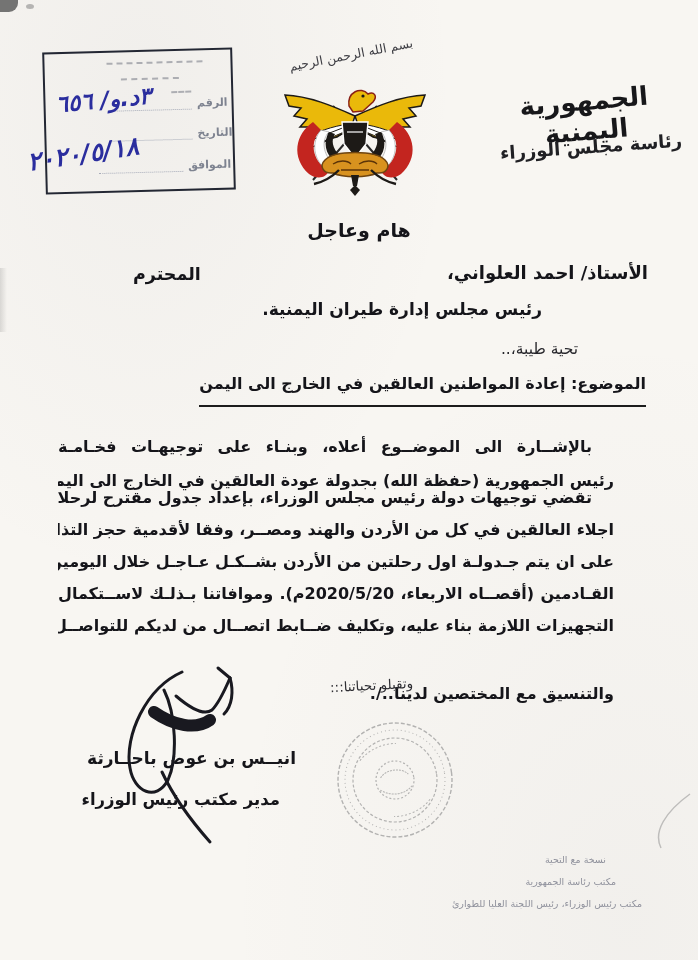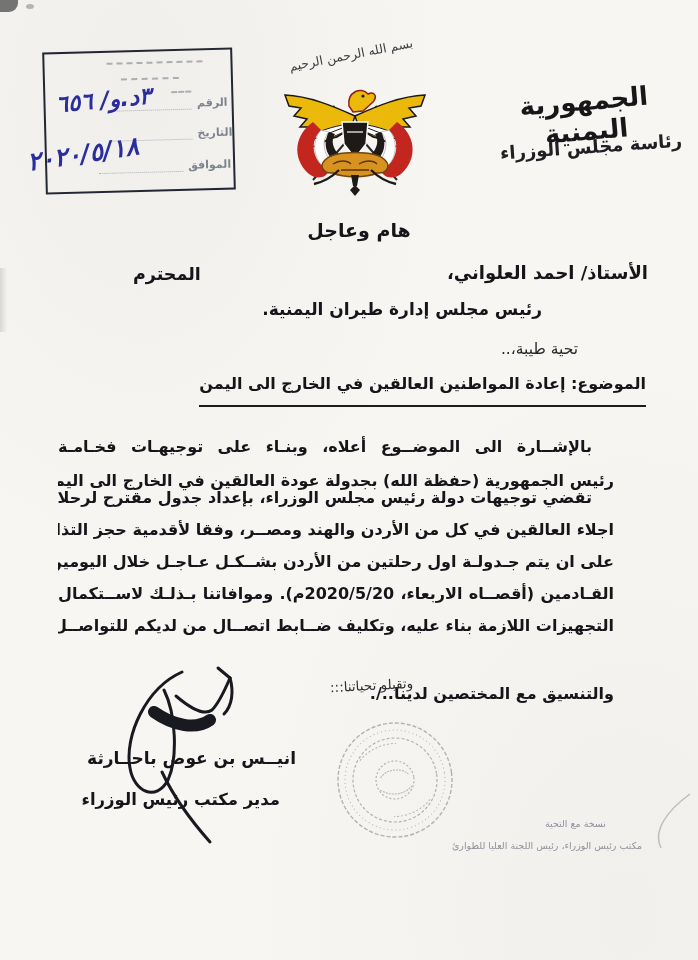--- a/index.html
+++ b/index.html
@@ -67,21 +67,21 @@
   .sig-ink{position:absolute;left:118px;top:660px;z-index:5;}
   .sig-name{position:absolute;left:88px;top:748px;width:208px;text-align:center;
     direction:rtl;font-size:17px;font-weight:bold;white-space:nowrap;}
   .sig-title{position:absolute;left:84px;top:790px;width:196px;
     direction:rtl;font-size:16.5px;font-weight:bold;white-space:nowrap;}
   .stamp{position:absolute;left:333px;top:716px;opacity:.7;}
   
   .cc{position:absolute;right:56px;top:813px;direction:rtl;text-align:right;
     font-size:9.5px;color:var(--faint_gray);line-height:22px;}
   .cc .cc-line{display:block;white-space:nowrap;}
-  .cc .cc-1{padding-right:36px;}
+  .cc .cc-1{padding-right:36px;margin-top:36px;}
   .cc .cc-2{padding-right:26px;}
   .pen-curve{position:absolute;left:645px;top:790px;opacity:.5;}
   
   .smudge-corner{position:absolute;left:0;top:0;width:18px;height:12px;background:#4a4a4a;
     opacity:.75;border-radius:0 0 9px 0;}
   .smudge-dot{position:absolute;left:26px;top:4px;width:8px;height:5px;background:#777;
     opacity:.5;border-radius:50%;}
   .smudge-left{position:absolute;left:0;top:268px;width:7px;height:64px;opacity:.18;
     background:linear-gradient(to right,#555,transparent);}
 </style>
@@ -192,20 +192,21 @@
       <circle cx="62" cy="64" r="50" stroke-width="1" stroke-dasharray="1,3"></circle>
       <circle cx="62" cy="64" r="42" stroke-width="1.2" stroke-dasharray="3,2"></circle>
       <circle cx="62" cy="64" r="19" stroke-width="1.2" stroke-dasharray="2,2"></circle>
       <path d="M48,60 C54,52 70,52 76,60 M46,72 C56,80 70,80 78,72" stroke-width="1" stroke-dasharray="2,1"></path>
       <path d="M30,40 C40,30 56,26 68,28 M94,88 C84,98 68,102 56,100" stroke-width="1" stroke-dasharray="2,2"></path>
     </g>
   </svg>
 
   <div class="cc">
     <span class="cc-line cc-1">نسخة مع التحية</span>
+    <span class="cc-line cc-2">مكتب رئاسة الجمهورية</span>
     <span class="cc-line cc-3">مكتب رئيس الوزراء، رئيس اللجنة العليا للطوارئ</span>
   </div>
 
   <svg class="pen-curve" width="50" height="60" viewBox="0 0 50 60">
     <path d="M45,4 C20,22 8,42 16,58" stroke="#8a8a8a" stroke-width="1.5" fill="none"></path>
   </svg>
 
 </div>
 
 </body></html>

